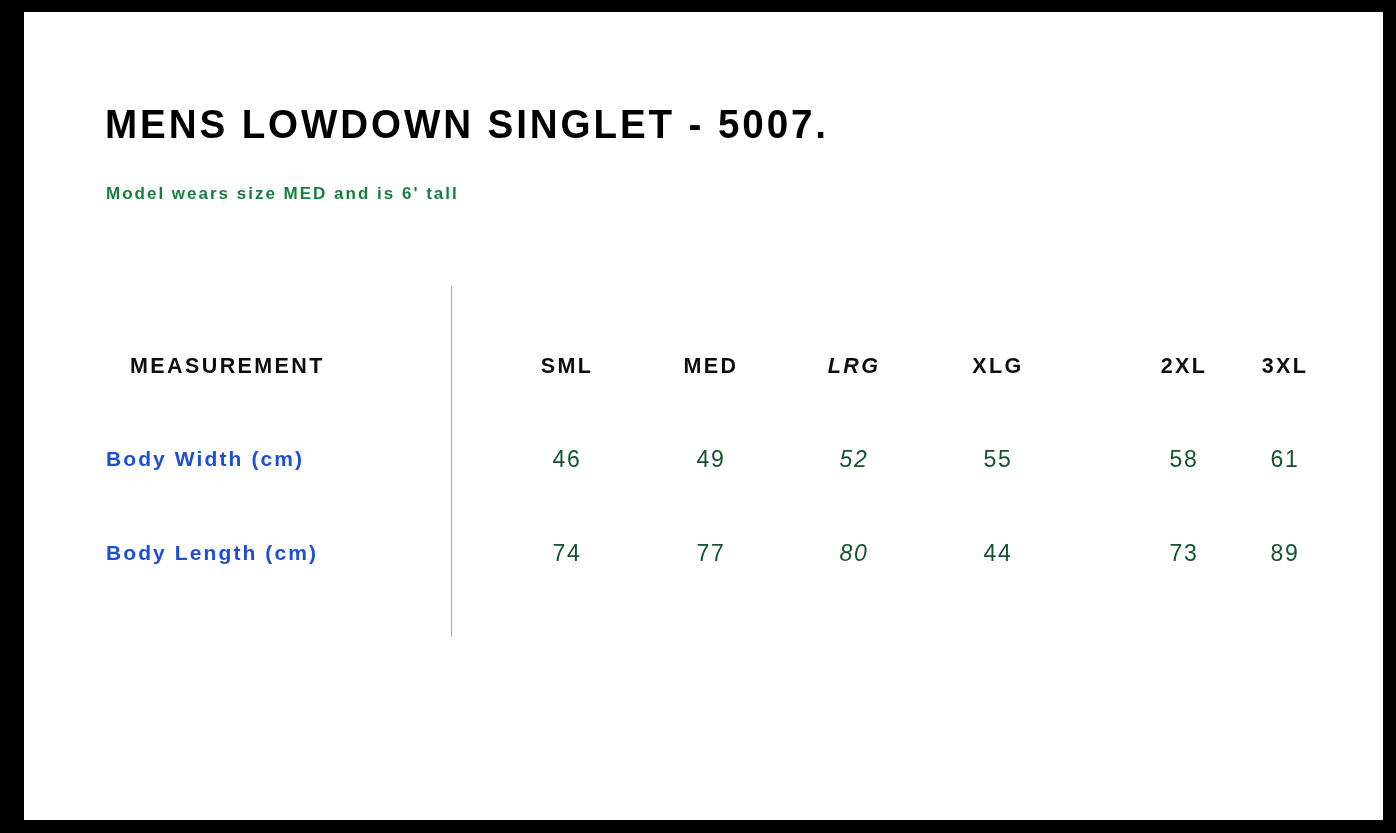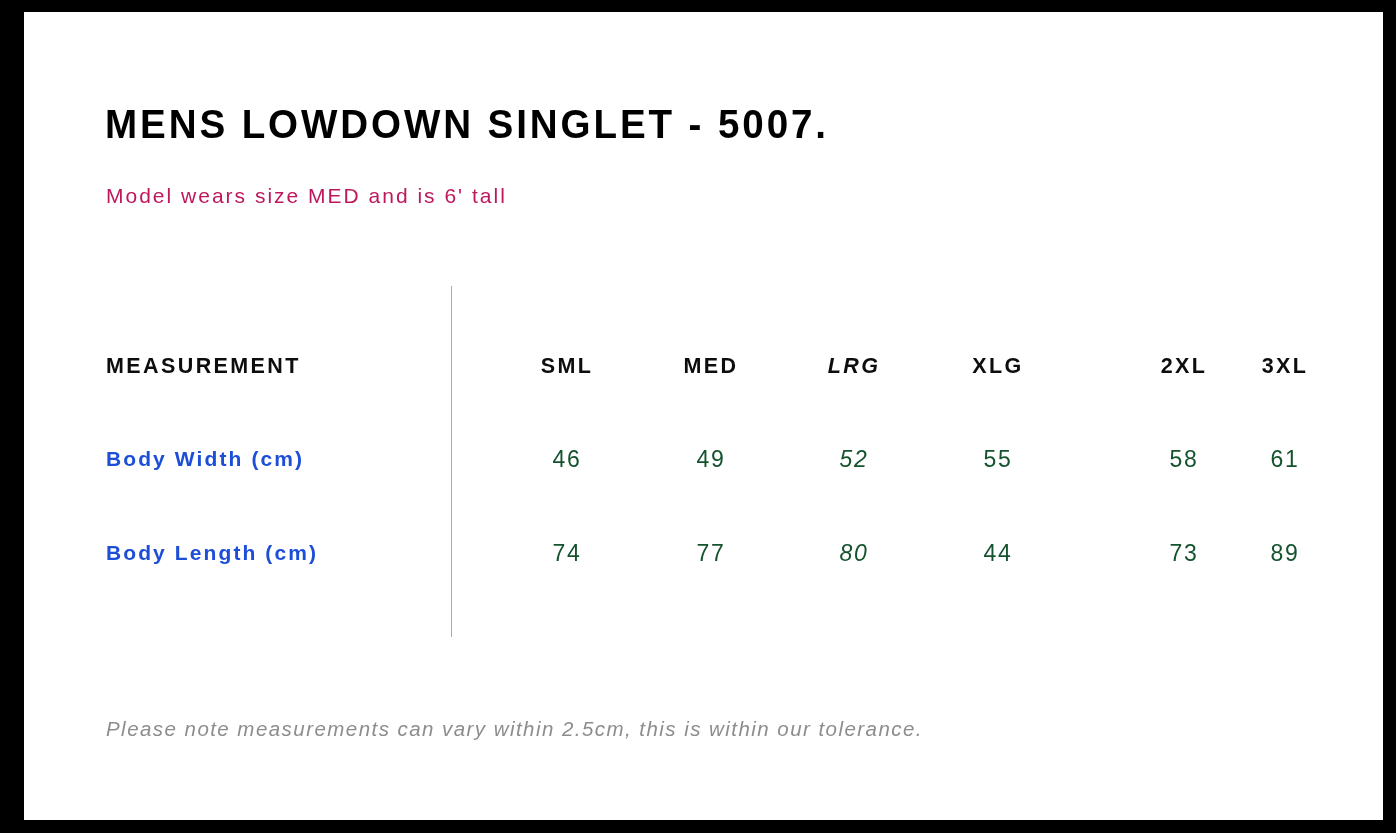--- a/index.html
+++ b/index.html
@@ -46,25 +46,25 @@
     white-space: nowrap;
     transform: scaleX(0.94);
     transform-origin: left center;
   }
 
   .subtitle {
     position: absolute;
     left: 82px;
     top: 173px;
     margin: 0;
-    font-size: 21px;
-    font-weight: 400;
+    font-size: 17px;
+    font-weight: 700;
     line-height: 1;
     letter-spacing: 2.0px;
-    color: #be185d;
+    color: #15803d;
     white-space: nowrap;
   }
 
   
   .divider {
     position: absolute;
     left: 427px;
     top: 274px;
     width: 1px;
     height: 351px;
@@ -94,20 +94,21 @@
     left: 82px;
     top: 0;
     white-space: nowrap;
     line-height: 1;
   }
   .row-head .row-label {
     font-size: 21.5px;
     font-weight: 700;
     letter-spacing: 2.4px;
     color: #0d0d0d;
+    margin-left: 24px;
   }
   .row-body .row-label {
     font-size: 21px;
     font-weight: 700;
     letter-spacing: 2.1px;
     color: #1d4ed8;
   }
 
   .cell {
     position: absolute;
@@ -192,16 +193,15 @@
         <span class="cell c0">74</span>
         <span class="cell c1">77</span>
         <span class="cell c2">80</span>
         <span class="cell c3">44</span>
         <span class="cell c4">73</span>
         <span class="cell c5">89</span>
       </div>
 
     </div>
 
-    <p class="footnote">Please note measurements can vary within 2.5cm, this is within our tolerance.</p>
 
   </div>
 </div>
 
 </body></html>

